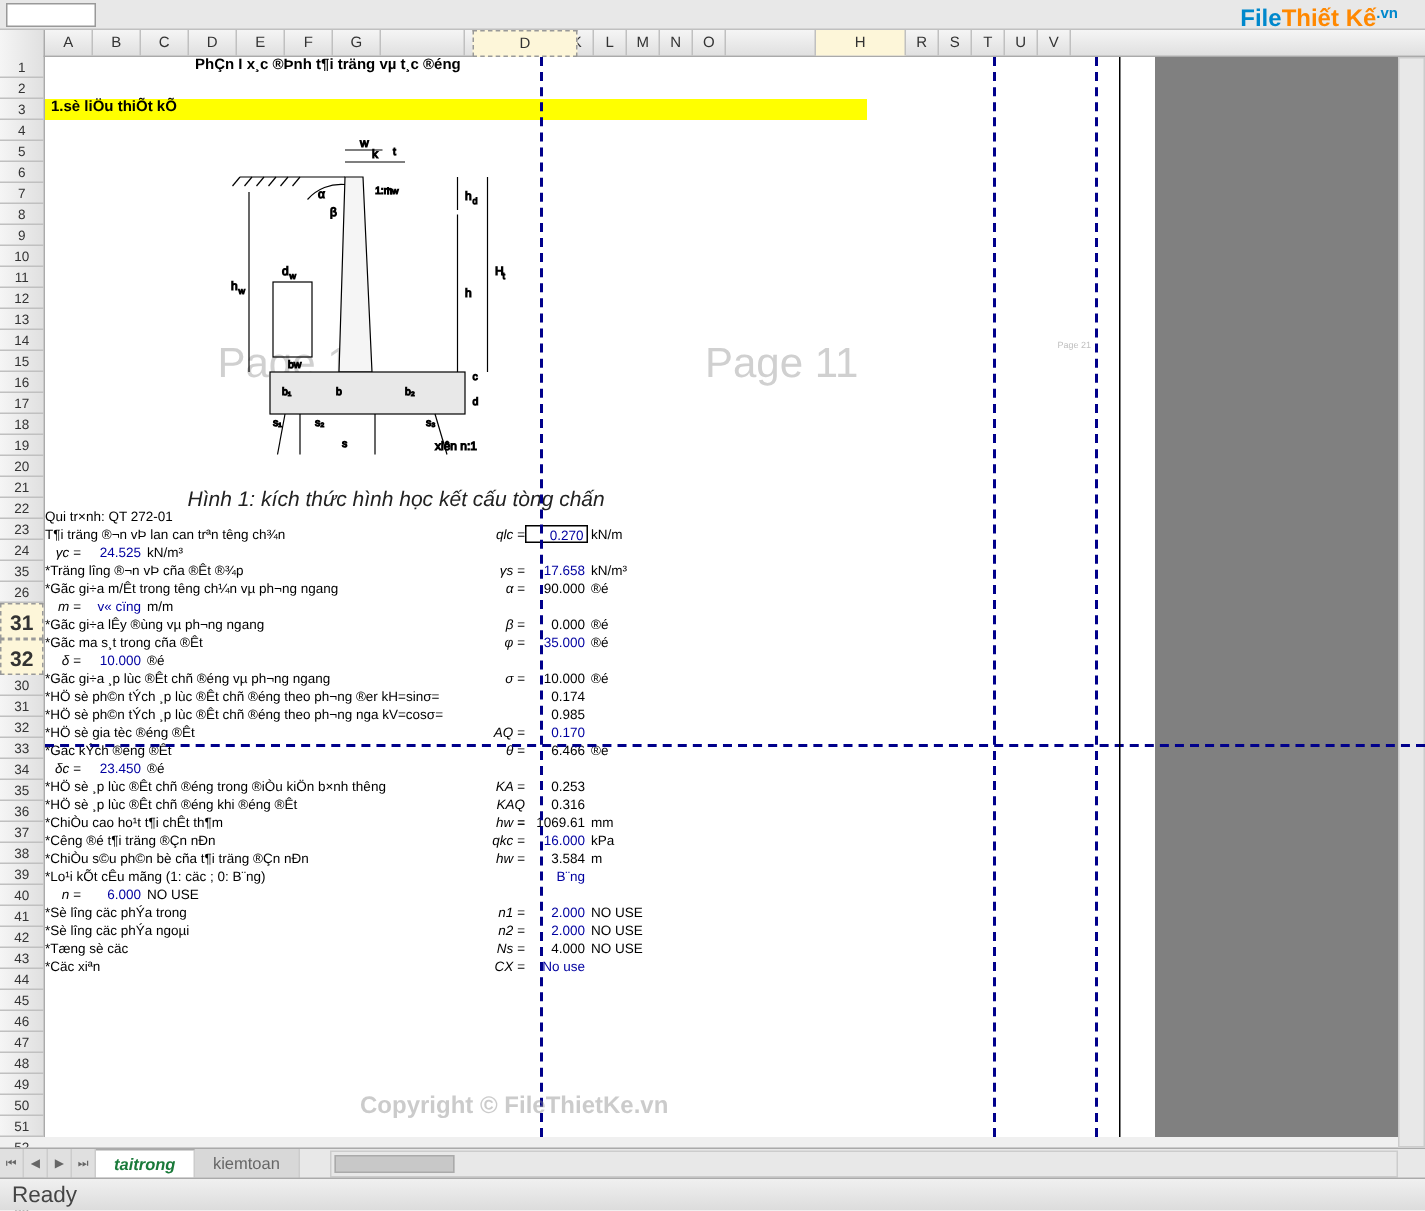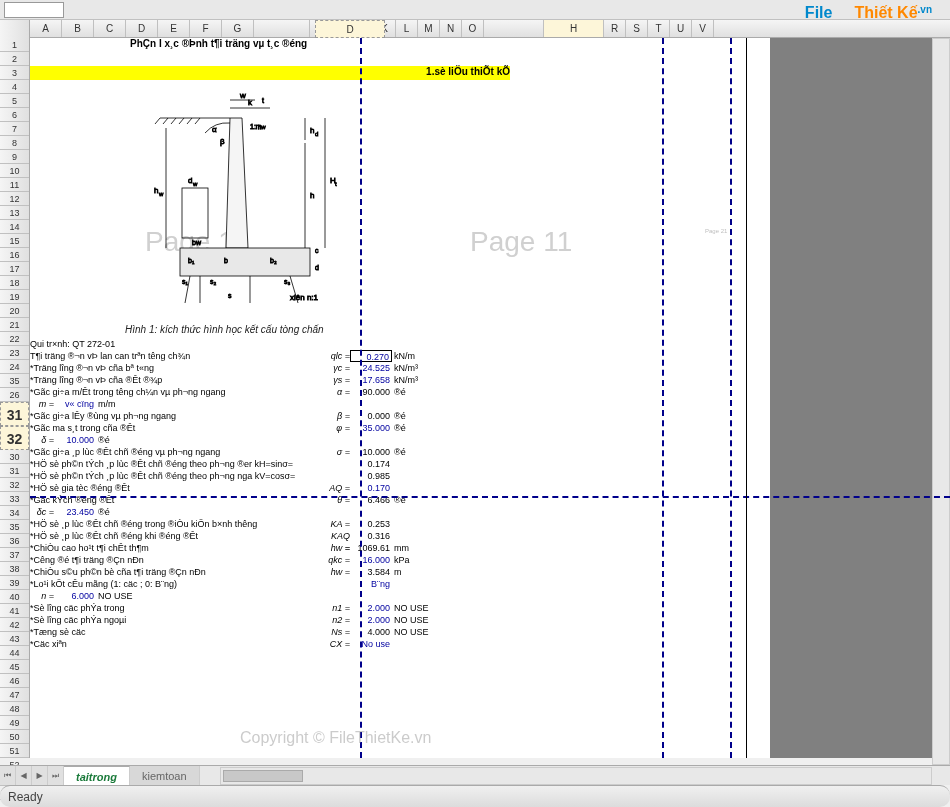--- a/index.html
+++ b/index.html
@@ -96,24 +96,23 @@
   font-size: 10px;
   font-weight: bold;
   width: 220px;
   height: 14px;
   overflow: hidden;
 }
 .yellow-bar {
   position: absolute;
   top: 28px;
   left: 0;
-  width: 480px;
+  width: 548px;
   height: 14px;
   background: #ffff00;
-  text-align: right;
 }
 .yellow-bar .txt {
   font-size: 10px;
   font-weight: bold;
   padding-left: 4px;
 }
 .diagram-area {
   position: absolute;
   top: 50px;
   left: 100px;
@@ -168,29 +167,29 @@
 }
 .logo {
   position: absolute;
   top: 4px;
   right: 18px;
   font-size: 16px;
   font-weight: bold;
   z-index: 100;
 }
 .logo .f { color: #0088cc; }
-.logo .t { color: #ff8800; padding-left: 22px; }
+.logo .t { color: #ff8800; }
 .logo .vn { color: #0088cc; font-size:10px; vertical-align: top; }
 .copyright {
   position: absolute;
   bottom: 60px;
   left: 240px;
   font-size: 16px;
   color: rgba(140,140,140,0.45);
-  font-weight: normal;
+  font-weight: bold;
   z-index: 60;
   pointer-events: none;
 }
 .sheet-tabs {
   position: absolute;
   bottom: 22px;
   left: 0;
   right: 0;
   height: 20px;
   background: #e8e8e8;
@@ -225,23 +224,22 @@
 .status-bar {
   position: absolute;
   bottom: 0;
   left: 0;
   right: 0;
   height: 22px;
   background: linear-gradient(#f0f0f0,#dcdcdc);
   border-top: 1px solid #aaa;
   padding: 0 8px;
   line-height: 22px;
-  font-size: 12px;
+  font-size: 15px;
   color: #444;
-  border-radius: 10px;
 }
 .hscroll {
   position: absolute;
   bottom: 22px;
   right: 18px;
   left: 220px;
   height: 18px;
   background: #e8e8e8;
   border: 1px solid #ccc;
   display: flex;
@@ -281,21 +279,21 @@
   left: 440px;
 }
 .page1 {
   top: 188px;
   left: 115px;
 }
 .caption {
   position: absolute;
   top: 286px;
   left: 95px;
-  font-size: 10px;
+  font-size: 14px;
   font-style: italic;
   color: #222;
 }
 </style>
 </head>
 <body>
 
 <div class="logo">
   <span class="f">File</span><span class="t">Thiết Kế</span><span class="vn">.vn</span>
 </div>
@@ -485,21 +483,20 @@
             <div class="val "></div>
             <div class="unit"></div>
           </div>
           <div class="drow">
             <div class="desc">T¶i träng ®¬n vÞ lan can trªn t­êng ch¾n</div>
             <div class="sym">qlc =</div>
             <div class="val input">0.270</div>
             <div class="unit">kN/m</div>
           </div>
           <div class="drow">
-            <div class="desc">*Träng l­îng ®¬n vÞ cña bª t«ng</div>
             <div class="sym">γc =</div>
             <div class="val blue">24.525</div>
             <div class="unit">kN/m³</div>
           </div>
           <div class="drow">
             <div class="desc">*Träng l­îng ®¬n vÞ cña ®Êt ®¾p</div>
             <div class="sym">γs =</div>
             <div class="val blue">17.658</div>
             <div class="unit">kN/m³</div>
           </div>

